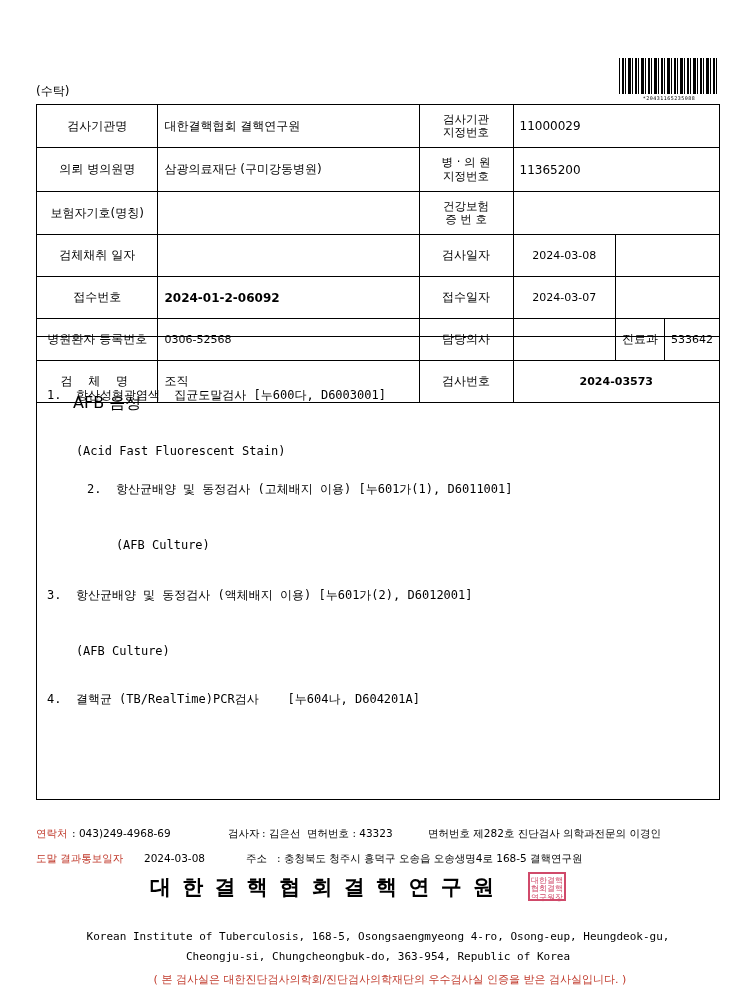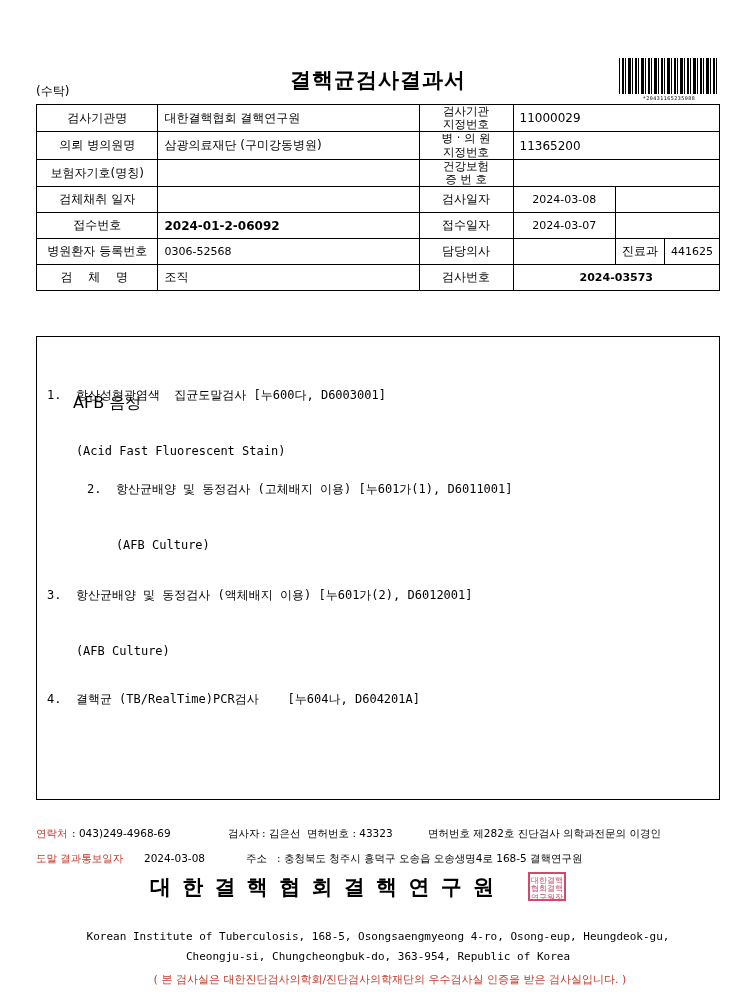--- a/index.html
+++ b/index.html
@@ -71,21 +71,21 @@
     position: absolute;
     left: 36px;
     top: 104px;
     width: 684px;
     border-collapse: collapse;
     font-size: 12px;
   }
   table.info td {
     border: 1px solid #000;
     height: 25px;
-    padding: 0 6px;
+    padding: 8px 6px;
     font-family: "DejaVu Sans", sans-serif;
     vertical-align: middle;
   }
   td.lbl {
     text-align: center;
     white-space: nowrap;
   }
   td.lbl-sp {
     text-align: center;
     letter-spacing: 6px;
@@ -199,21 +199,20 @@
     white-space: pre;
     padding-left: 12px;
   }
 </style>
 </head>
 <body>
 
 <div class="page">
 
   <div class="prefix">(수탁)</div>
-  <div class="doc-title">결핵균검사결과서</div>
 
   <div class="barcode">
     <div class="bars"></div>
     <div class="code">*20431165235088</div>
   </div>
 
   <table class="info">
     <colgroup>
       <col style="width:122px">
       <col style="width:212px">
@@ -265,21 +264,21 @@
         <td class="lbl">접수일자</td>
         <td class="val-c small" colspan="2">2024-03-07</td>
         <td colspan="2"></td>
       </tr>
       <tr>
         <td class="lbl">병원환자 등록번호</td>
         <td class="val small" colspan="2">0306-52568</td>
         <td class="lbl">담당의사</td>
         <td class="val" colspan="2"></td>
         <td class="lbl">진료과</td>
-        <td class="val-c small">441625</td>
+        <td class="val-c small">533642</td>
       </tr>
       <tr>
         <td class="lbl-sp">검 체 명</td>
         <td class="val" colspan="2">조직</td>
         <td class="lbl">검사번호</td>
         <td class="val-c bold small" colspan="4">2024-03573</td>
       </tr>
     </tbody>
   </table>
 

